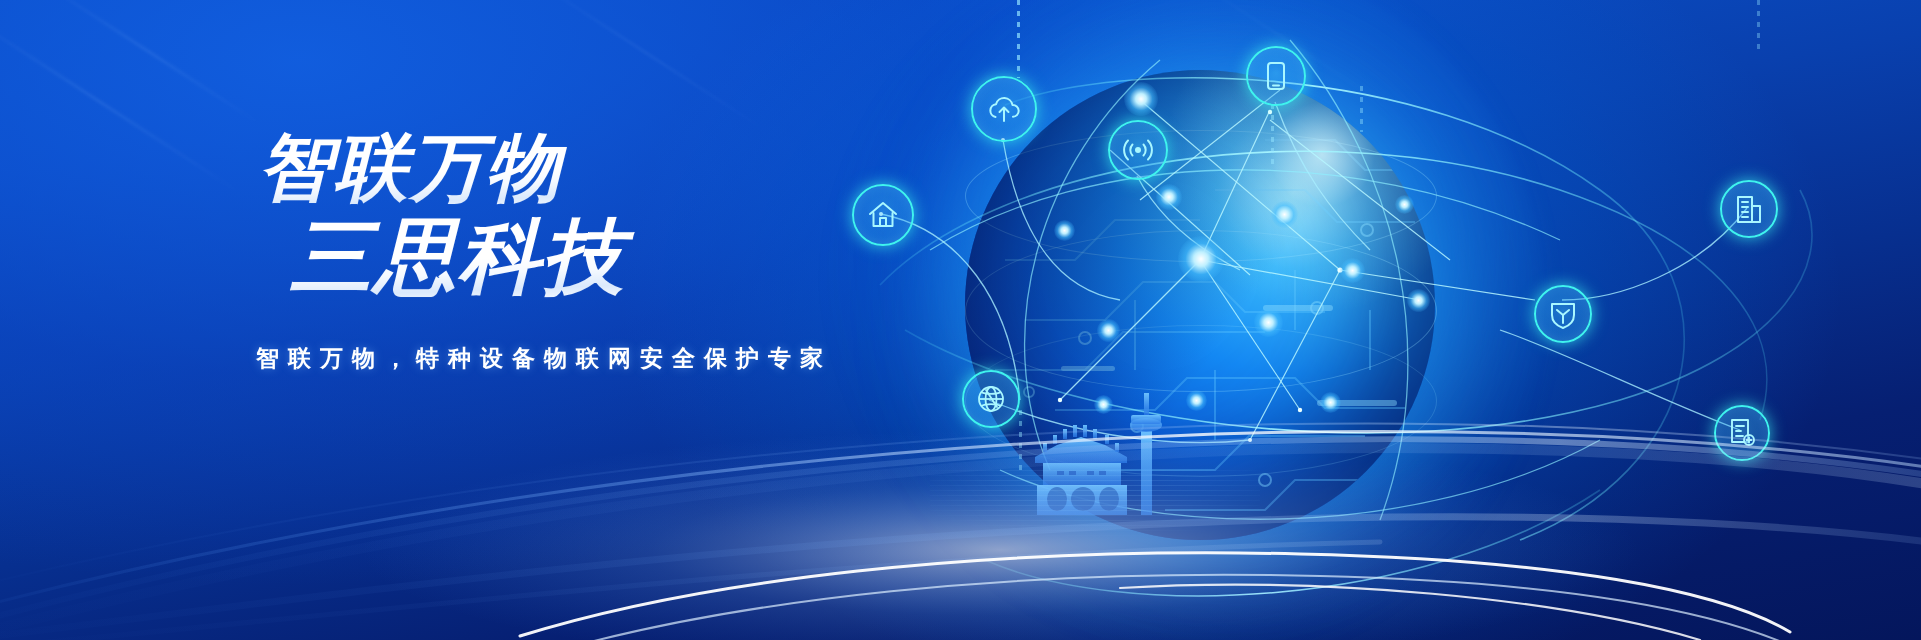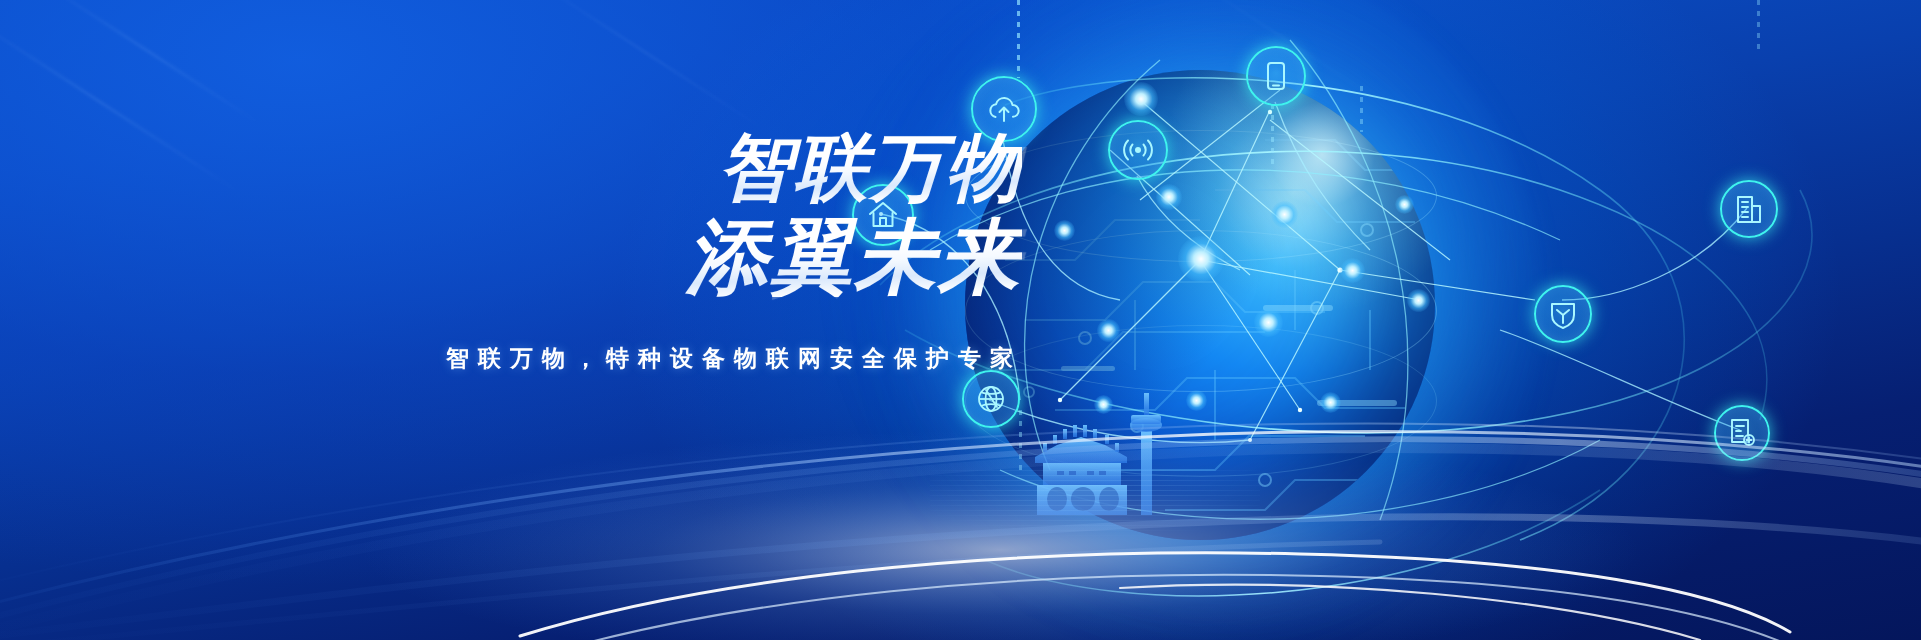--- a/index.html
+++ b/index.html
@@ -72,21 +72,21 @@
   
   .water{
     position:absolute;left:930px;top:470px;width:330px;height:70px;
     background:repeating-linear-gradient(to bottom, rgba(150,215,255,.20) 0 1px, rgba(0,0,0,0) 1px 5px);
     filter:blur(.6px);
     -webkit-mask-image:radial-gradient(ellipse 60% 70% at 50% 30%, #000 0%, rgba(0,0,0,0) 100%);
             mask-image:radial-gradient(ellipse 60% 70% at 50% 30%, #000 0%, rgba(0,0,0,0) 100%);
   }
 
   
-  .copy{position:absolute;left:262px;top:132px;width:760px;text-align:right;}
+  .copy{position:absolute;left:242px;top:132px;width:760px;}
   .headline{
     font-family:"Liberation Sans","DejaVu Sans",sans-serif;
     font-weight:700;font-style:italic;
     letter-spacing:2px;
     line-height:.98;
     color:#ffffff;
     white-space:nowrap;
     background:linear-gradient(178deg,#ffffff 0%,#ffffff 46%,#f2f8ff 60%,#cfe2fb 76%,#ffffff 93%);
     -webkit-background-clip:text;background-clip:text;
     -webkit-text-fill-color:transparent;
@@ -403,17 +403,17 @@
       <path d="M-40 300 C 330 268, 800 206, 1380 192" stroke="url(#tg3)" stroke-width="5" opacity="0.35"></path>
 
       <path d="M520 286 C 700 230, 980 196, 1300 204 C 1560 210, 1720 240, 1790 282" stroke="#ffffff" stroke-opacity="0.95" stroke-width="3"></path>
       <path d="M560 300 C 740 250, 1010 218, 1320 226 C 1570 232, 1720 262, 1800 300" stroke="#dbeeff" stroke-opacity="0.7" stroke-width="2"></path>
       <path d="M1120 238 C 1320 226, 1560 248, 1700 290" stroke="#ffffff" stroke-opacity="0.85" stroke-width="2.2"></path>
     </g>
   </svg>
 
   <div class="copy">
     <div class="headline hl1">智联万物</div>
-    <div class="headline hl2">添翼未来</div>
+    <div class="headline hl2">三思科技</div>
     <div class="subtitle">智联万物，特种设备物联网安全保护专家</div>
   </div>
 
 </div>
 
 </body></html>

